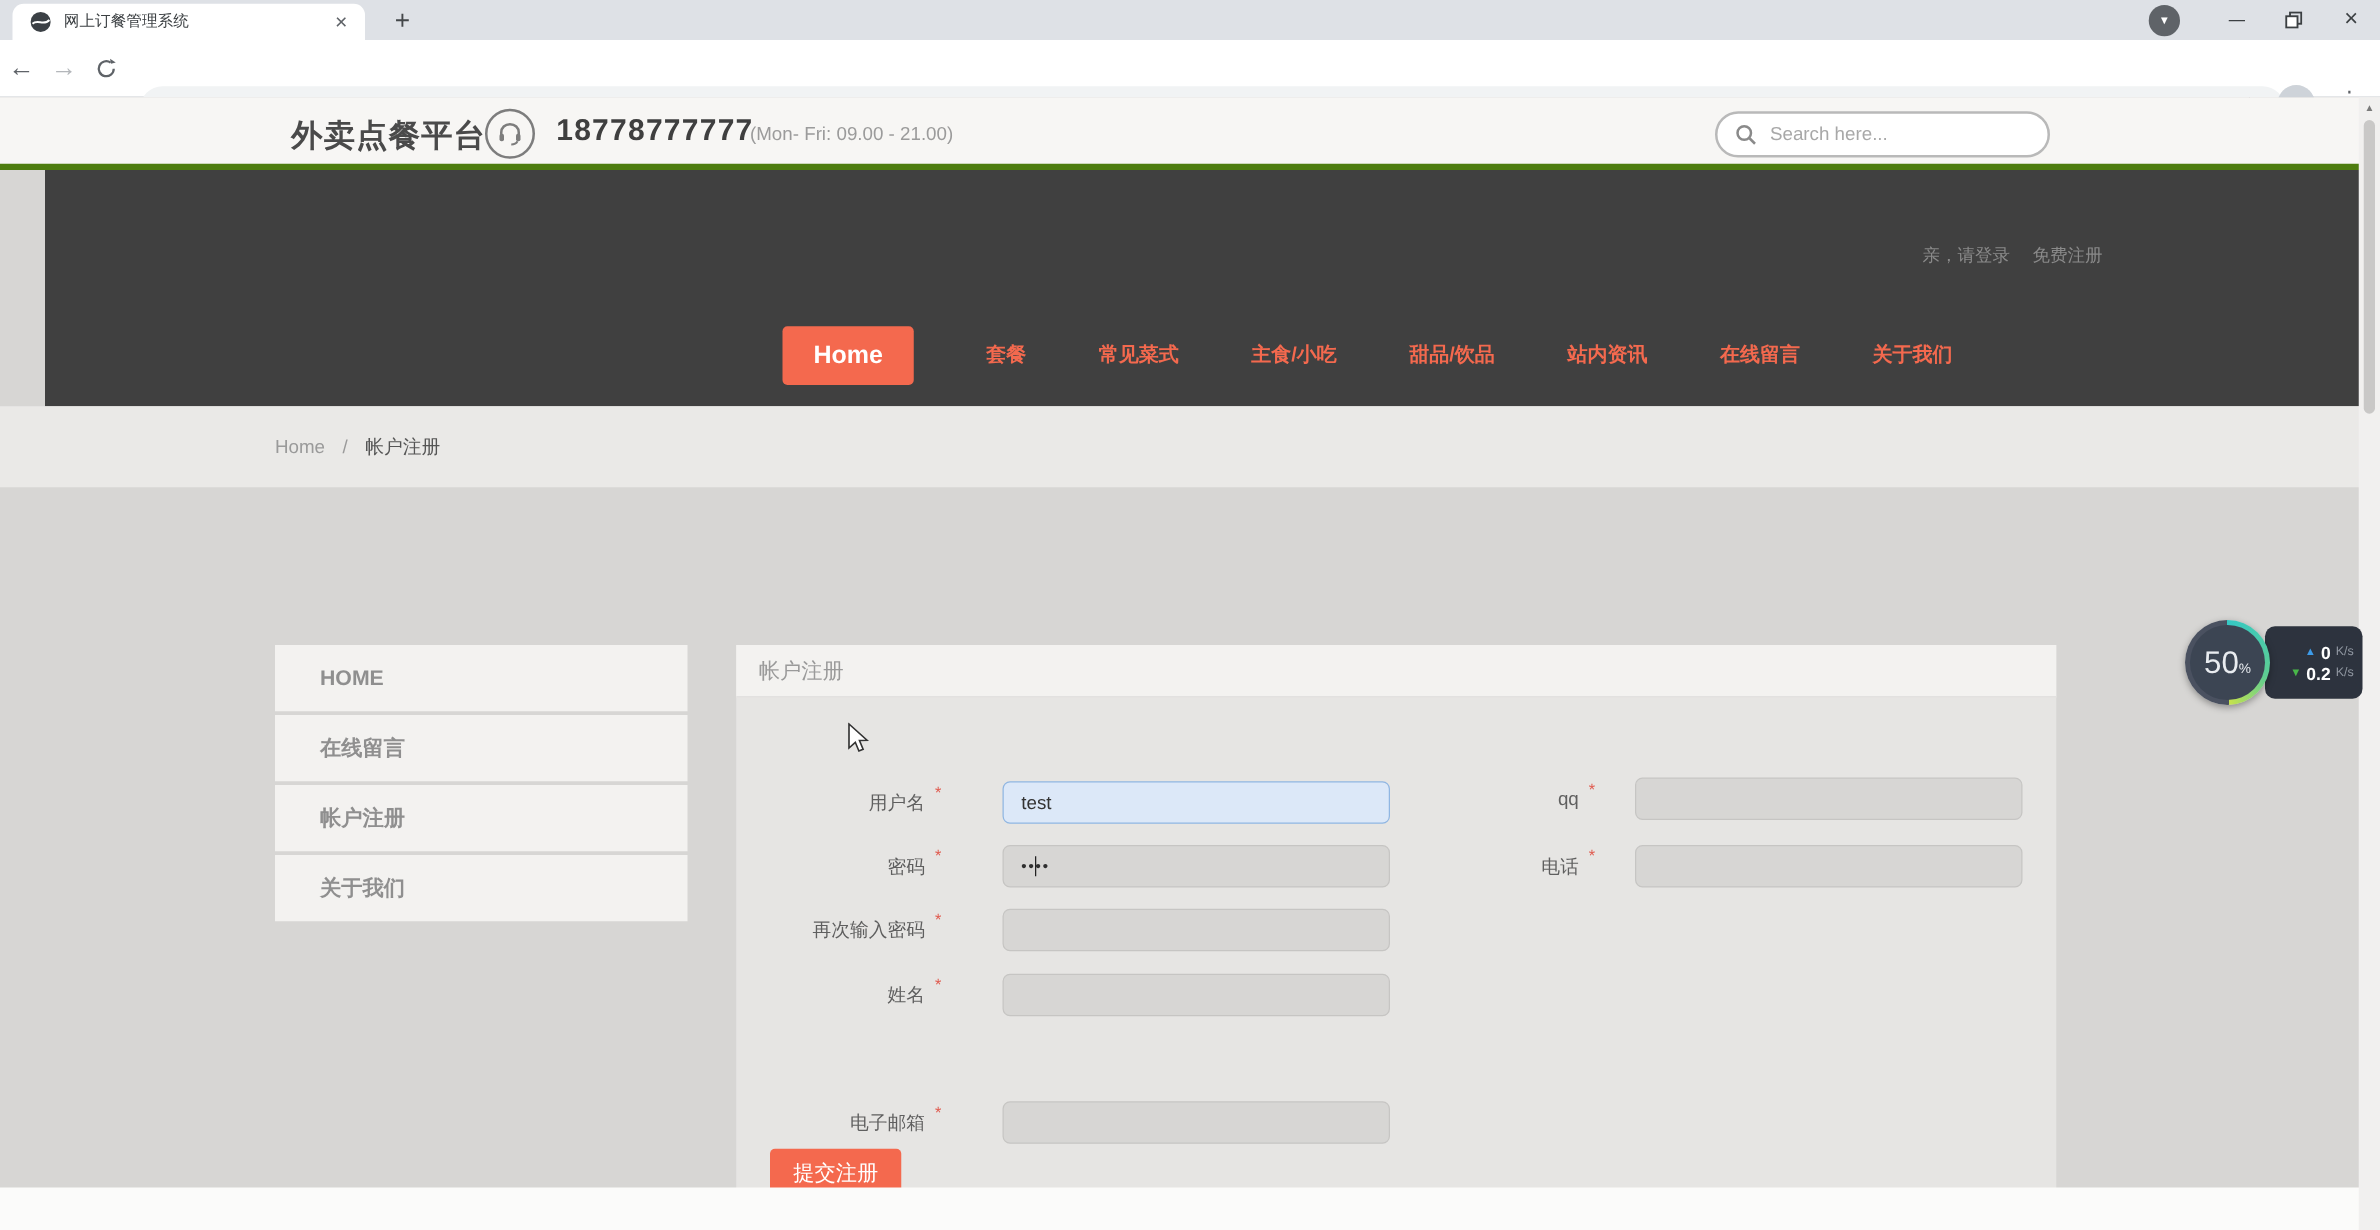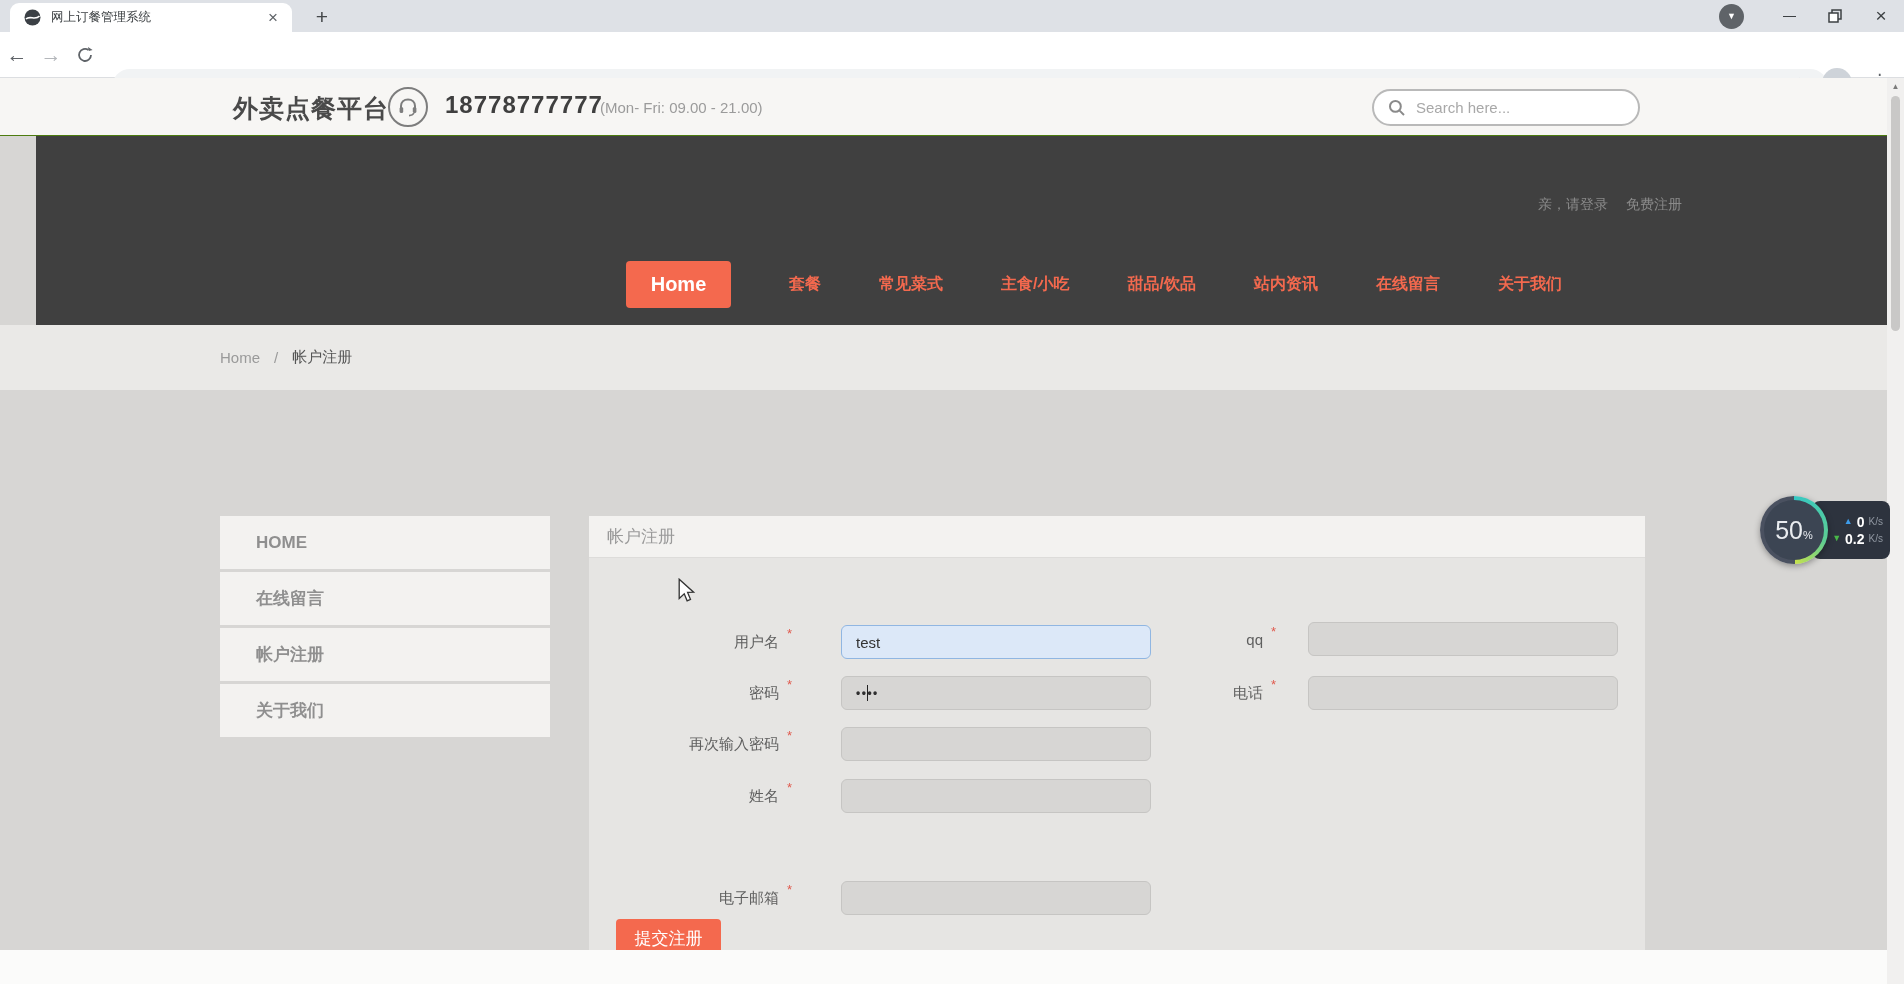--- a/index.html
+++ b/index.html
@@ -35,21 +35,21 @@
   .url-rest { color:#5f6368; }
   .omni-icons { display:flex; align-items:center; gap:20px; margin-right:4px; }
   .avatar { position:absolute; right:52px; top:36px; width:30px; height:30px; border-radius:50%;
             background:#ced3d9; display:flex; align-items:flex-end; justify-content:center; overflow:hidden; }
   .menu-dots { position:absolute; right:16px; top:38px; font-size:17px; color:#5f6368; letter-spacing:0; }
 
   
   .page { position:absolute; left:0; top:78px; width:1904px; height:906px; background:#d7d6d4; }
 
   .site-header { position:absolute; left:0; top:0; width:1904px; height:58px; background:#f7f6f4;
-                 border-bottom:1px solid #4d7c0f; }
+                 border-bottom:5px solid #4d7c0f; }
   .logo { position:absolute; left:233px; top:14px; font-size:25px; font-weight:bold; color:#4a4a4a; letter-spacing:1px; }
   .phone-badge { position:absolute; left:388px; top:9px; width:40px; height:40px; border:2px solid #7d7d7d;
                  border-radius:50%; display:flex; align-items:center; justify-content:center; }
   .phone-number { position:absolute; left:445px; top:13px; font-size:24px; font-weight:bold; color:#3f3f3f; letter-spacing:1px; }
   .hours { position:absolute; left:600px; top:21px; font-size:15px; color:#9b9b9b; }
   .search-pill { position:absolute; left:1372px; top:11px; width:268px; height:37px; background:#fff;
                  border:2px solid #b9b9b9; border-radius:19px; display:flex; align-items:center; padding:0 14px; }
   .search-input { border:none; outline:none; background:transparent; margin-left:10px; width:200px;
                   font-size:15px; color:#444; font-family:inherit; }
   .search-input::placeholder { color:#a8a8a8; }
@@ -71,21 +71,21 @@
 
   .main-area { position:absolute; left:0; top:312px; width:1904px; height:560px; background:#d7d6d4; }
 
   .sidebar { position:absolute; left:220px; top:126px; width:330px; }
   .side-item { height:53px; background:#f3f2f0; margin-bottom:3px; display:flex; align-items:center;
                padding-left:36px; font-size:17px; font-weight:bold; color:#8f8f8f; }
 
   .panel { position:absolute; left:589px; top:126px; width:1056px; height:466px; background:#e6e5e3; }
   .panel-header { height:42px; background:#f3f2f0; border-bottom:1px solid #dddcda;
                   display:flex; align-items:center; padding-left:18px; font-size:17px; color:#9a9a9a; }
-  .panel-body { position:relative; width:100%; height:424px;padding-left:39px; }
+  .panel-body { position:relative; width:100%; height:424px; }
 
   .frow { position:absolute; display:flex; align-items:center; height:34px; }
   .flabel { position:relative; width:151px; text-align:right; font-size:15px; color:#5f5f5f; white-space:nowrap; }
   .frow.rightcol { left:489px; }
   .frow.rightcol .flabel { width:185px; }
   .req { position:absolute; right:-13px; top:-7px; color:#e05a4e; font-size:13px; }
   .finput { margin-left:62px; width:310px; height:34px; background:#d7d6d4; border:1px solid #c6c5c3;
             border-radius:6px; padding:0 14px; font-size:15px; color:#333; font-family:inherit; outline:none; }
   .frow.rightcol .finput { margin-left:45px; }
   .finput.focused { background:#dce8f8; border:1px solid #90b6e2; }
@@ -108,21 +108,21 @@
   
   .speed-widget { position:absolute; left:1748px; top:493px; width:142px; height:74px; z-index:7; }
   .speed-pill { position:absolute; left:64px; top:8px; width:78px; height:58px; background:#2d333e;
                 border-radius:8px; display:flex; flex-direction:column; justify-content:center; gap:3px;
                 padding-right:7px; }
   .speed-row { display:flex; align-items:center; justify-content:flex-end; gap:4px; line-height:1; }
   .arrow-up { color:#3d9be9; font-size:9px; }
   .arrow-down { color:#49b749; font-size:9px; }
   .speed-val { color:#fff; font-size:14px; font-weight:bold; }
   .speed-unit { color:#9097a1; font-size:10px; }
-  .speed-circle-outer { position:absolute; left:12px; top:3px; width:68px; height:68px; border-radius:50%;
+  .speed-circle-outer { position:absolute; left:0; top:3px; width:68px; height:68px; border-radius:50%;
         background:conic-gradient(from 0deg,#35c8c4 0deg,#5ecd92 110deg,#c6e24c 178deg,#4a5160 178deg 360deg);
         box-shadow:0 2px 6px rgba(0,0,0,0.35); }
   .speed-circle-inner { position:absolute; left:4px; top:4px; width:60px; height:60px; border-radius:50%;
         background:#3c4553; display:flex; align-items:center; justify-content:center; color:#e9ecf0; }
   .pct-num { font-size:25px; }
   .pct-sym { font-size:11px; margin-top:10px; }
 
   
   .scrollbar { position:absolute; right:0; top:78px; width:17px; height:906px; background:#f1f0ef; z-index:2; }
   .sb-arrow { width:17px; height:16px; display:flex; align-items:center; justify-content:center;

